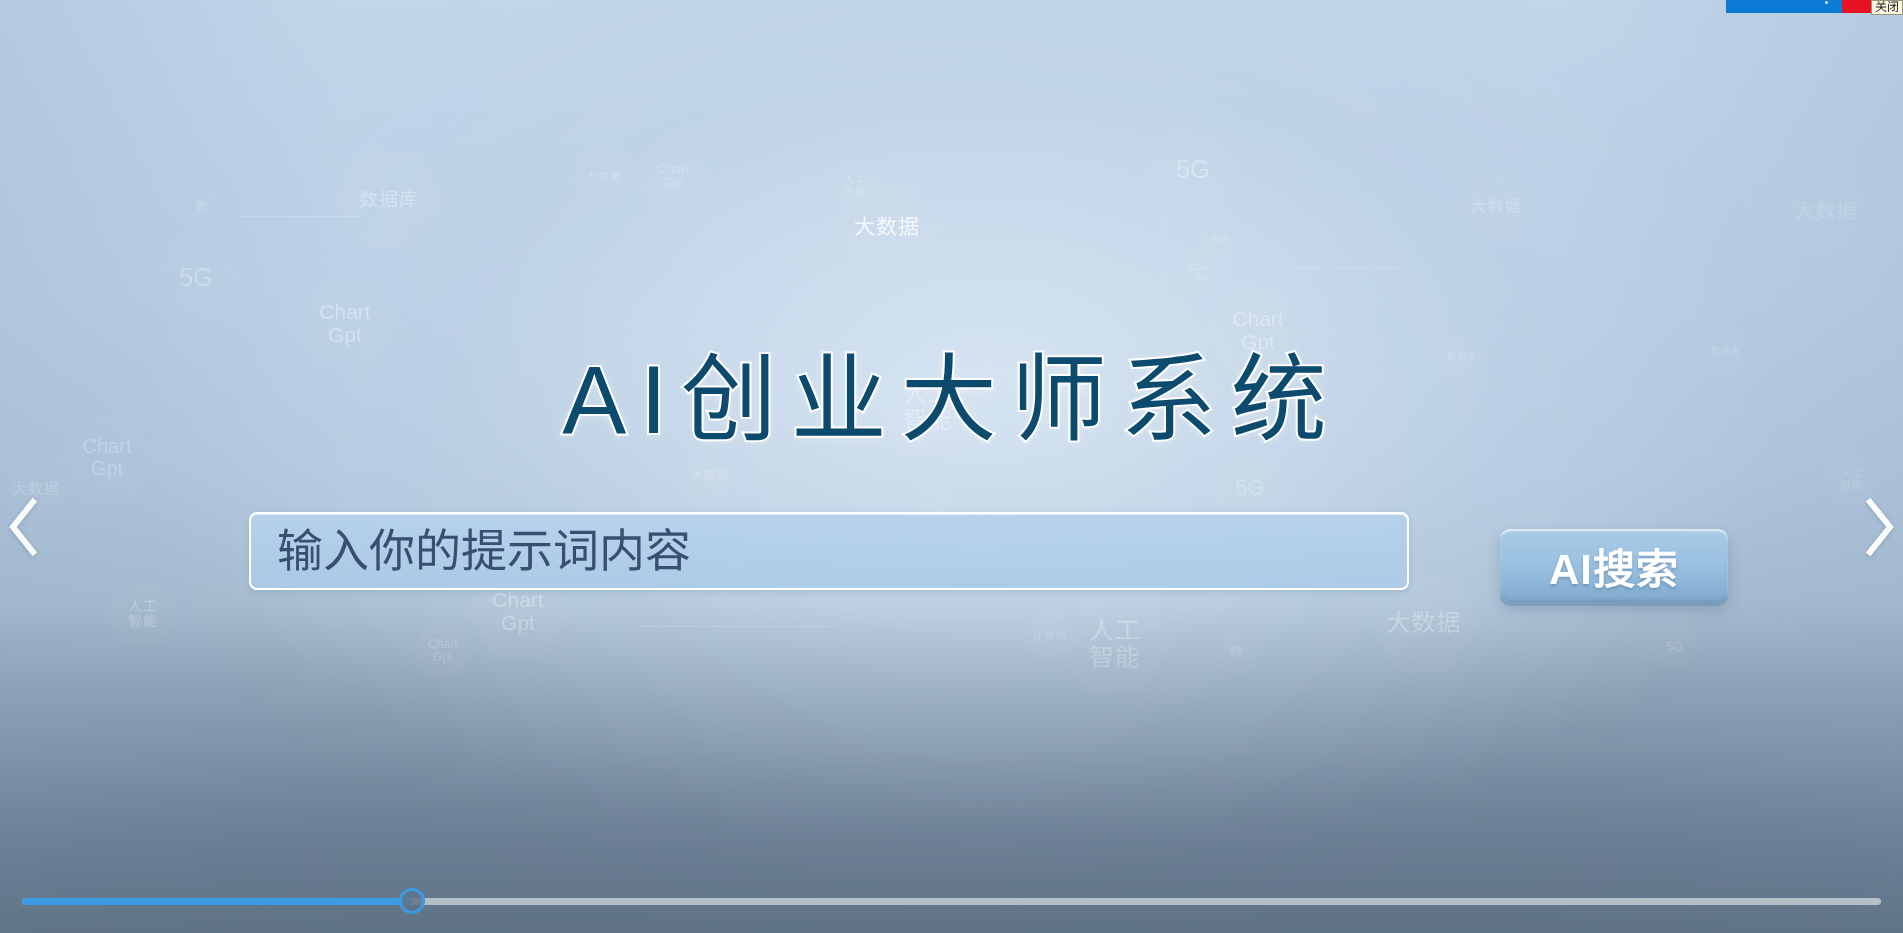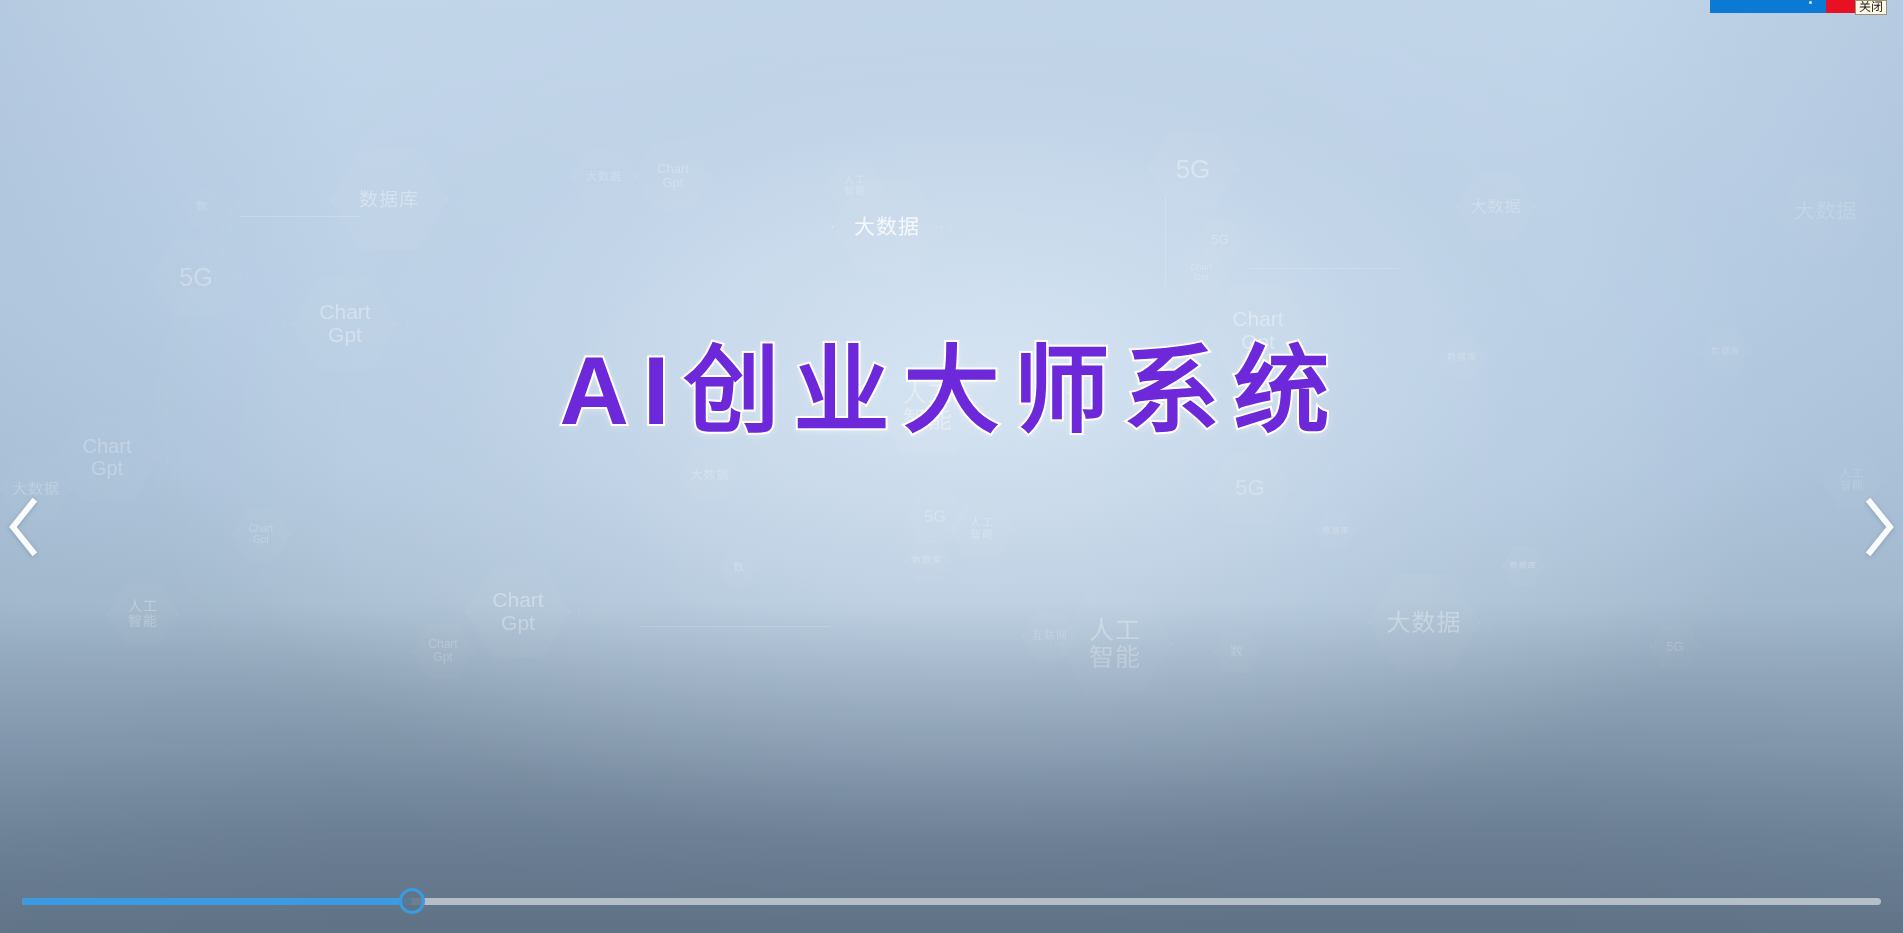--- a/index.html
+++ b/index.html
@@ -99,28 +99,28 @@
     font-weight: 700;
     color: rgba(255,255,255,0.20);
     letter-spacing: 3px;
     white-space: nowrap;
     pointer-events: none;
   }
 
   
   .title {
     position: absolute;
-    top: 313px;
+    top: 322px;
     left: 0;
     width: 100%;
     text-align: center;
     font-size: 96px;
-    font-weight: 700;
+    font-weight: 400;
     letter-spacing: 14px;
-    color: #6d28d9;
+    color: #0c4a6e;
     -webkit-text-stroke: 4px #ffffff;
     paint-order: stroke fill;
     text-shadow: 0 2px 10px rgba(255,255,255,0.45);
     white-space: nowrap;
   }
 
   
   .search-row {
     position: absolute;
     top: 512px;
@@ -227,21 +227,21 @@
     border: 3px solid #3b9ae1;
     background: rgba(95,116,136,0.85);
     box-sizing: border-box;
     cursor: grab;
   }
 
   
   .topright {
     position: absolute;
     top: 0;
-    right: 16px;
+    right: 0;
     height: 16px;
     display: flex;
     align-items: stretch;
     justify-content: flex-end;
   }
   .tr-bluebar {
     width: 116px;
     height: 13px;
     background: #0b7ad4;
     position: relative;
@@ -413,20 +413,28 @@
   <div class="bg-bottomfade"></div>
 
   <div class="trace" style="left:240px; top:216px; width:120px;"></div>
   <div class="trace" style="left:1250px; top:268px; width:150px;"></div>
   <div class="trace" style="left:640px; top:626px; width:190px;"></div>
   <div class="trace v" style="left:1165px; top:196px; height:90px; width:1px;"></div>
 
 
   <div class="title">AI创业大师系统</div>
 
+  <div class="search-row">
+    <div class="search-input-wrap">
+      <input class="search-input" type="text" placeholder="输入你的提示词内容" style="">
+    </div>
+
+    <button class="search-button">AI搜索</button>
+
+  </div>
 
   <svg class="nav-arrow left" viewBox="0 0 46 70">
     <polyline points="31,10 11,35 31,60" fill="none" stroke="#ffffff" stroke-width="6" stroke-linecap="square" stroke-linejoin="miter" opacity="0.95"></polyline>
   </svg>
   <svg class="nav-arrow right" viewBox="0 0 46 70">
     <polyline points="15,10 35,35 15,60" fill="none" stroke="#ffffff" stroke-width="6" stroke-linecap="square" stroke-linejoin="miter" opacity="0.95"></polyline>
   </svg>
 
   <div class="slider-track-wrap">
     <div class="slider-track">

